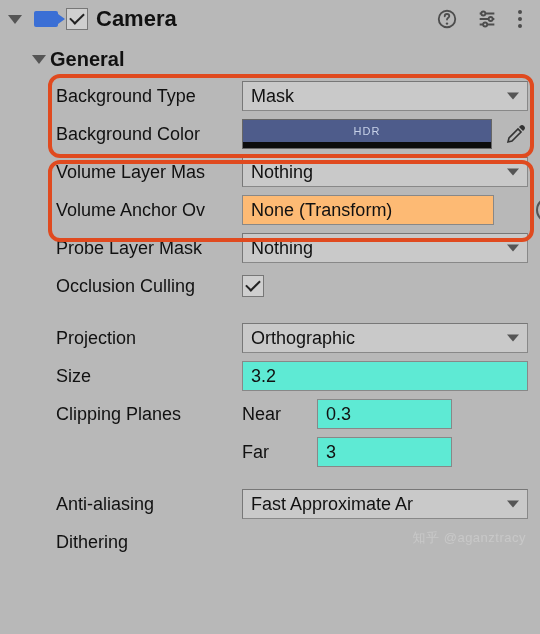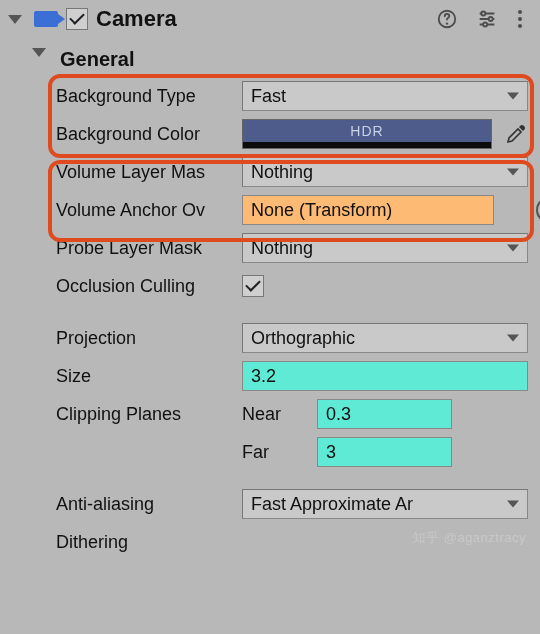--- a/index.html
+++ b/index.html
@@ -5,33 +5,33 @@
   * { box-sizing: border-box; margin: 0; padding: 0; font-family: Arial, Helvetica, sans-serif; }
   body { background: #b8b8b8; width: 540px; height: 634px; overflow: hidden; color: #111; font-size: 18px; }
   .header { display: flex; align-items: center; padding: 6px 10px 8px 4px; gap: 8px; }
   .foldout { width: 0; height: 0; border-left: 7px solid transparent; border-right: 7px solid transparent; border-top: 9px solid #555; margin: 0 4px; }
   .cam-icon { width: 24px; height: 16px; background: #3b6fd5; border-radius: 2px; position: relative; }
   .cam-icon::after { content:""; position:absolute; right:-7px; top:3px; border-top:5px solid transparent; border-bottom:5px solid transparent; border-left:7px solid #3b6fd5; }
   .checkbox { width: 22px; height: 22px; background: #cfcfcf; border: 1px solid #777; display: flex; align-items: center; justify-content: center; }
   .checkmark { width: 14px; height: 8px; border-left: 2.5px solid #222; border-bottom: 2.5px solid #222; transform: rotate(-45deg); margin-top:-4px; }
   .title { font-weight: bold; font-size: 22px; flex: 1; }
   .hdr-icons { display: flex; gap: 18px; align-items: center; margin-right: 6px; color:#4d4d4d; }
-  .section-header { display: flex; padding: 8px 6px 6px 28px; gap: 10px; }
+  .section-header { display: flex; align-items: center; padding: 8px 6px 6px 28px; }
   .section-title { font-weight: bold; font-size: 20px; }
   .rows { padding-left: 56px; padding-right: 12px; }
   .row { display: flex; align-items: center; height: 38px; gap: 6px; }
   .label { width: 180px; white-space: nowrap; overflow: hidden; font-size: 18px; }
   .field { flex: 1; display: flex; align-items: center; gap: 6px; }
   .dropdown { flex: 1; height: 30px; background: #c9c9c9; border: 1px solid #888; border-top-color: #777; border-left-color: #777; display: flex; align-items: center; padding: 0 8px; position: relative; font-size: 18px; }
   .dropdown .caret { position: absolute; right: 8px; top: 50%; transform: translateY(-50%); width: 0; height: 0; border-left:6px solid transparent; border-right:6px solid transparent; border-top:7px solid #555; }
   .object-field { flex: 1; height: 30px; background: #fdba74; border: 1px solid #888; display: flex; align-items: center; padding: 0 8px; position: relative; font-size: 18px; }
   .obj-target { position:absolute; right:-34px; top:2px; width:26px; height:26px; border-radius:50%; border:2px solid #555; display:flex; align-items:center; justify-content:center; }
   .obj-target::after { content:""; width:8px; height:8px; border-radius:50%; background:#555; }
   .color-field { flex: 1; height: 30px; display:flex; flex-direction:column; border:1px solid #666; position:relative; }
-  .color-main { flex:1; background:#4e5c8b; display:flex; align-items:center; justify-content:center; color:#c7d1e8; font-size:14px; letter-spacing:1px; }
+  .color-main { flex:1; background:#4e5c8b; display:flex; align-items:center; justify-content:center; color:#c7d1e8; font-size:11px; letter-spacing:1px; }
   .color-bar { height:6px; background:#0c0c0c; }
   .eyedrop { width:24px; height:24px; margin-left:6px; }
   .textinput { height: 30px; background:#5eead4; border:1px solid #888; padding:0 8px; font-size:18px; font-family:inherit; color:#111; width:100%; }
   .spacer { height: 14px; }
   .highlight-box { position:absolute; border:4px solid #e04a1f; border-radius:12px; pointer-events:none; }
   .hl1 { left:48px; top:74px; width:486px; height:84px; }
   .hl2 { left:48px; top:160px; width:486px; height:82px; }
   .container { position:relative; }
   .clip-row { display:flex; align-items:center; height:38px; }
   .clip-label-col { width:180px; }
@@ -75,21 +75,21 @@
   <div class="section-header">
     <div class="foldout"></div>
     <div class="section-title">General</div>
   </div>
 
   <div class="rows">
     <div class="row">
       <div class="label">Background Type</div>
       <div class="field">
           <div class="dropdown">
-            <span>Fast</span>
+            <span>Mask</span>
             <div class="caret"></div>
           </div>
         </div>
     </div>
     <div class="row">
       <div class="label">Background Color</div>
       <div class="field">
         <div class="color-field">
           <div class="color-main">HDR</div>
           <div class="color-bar"></div>

